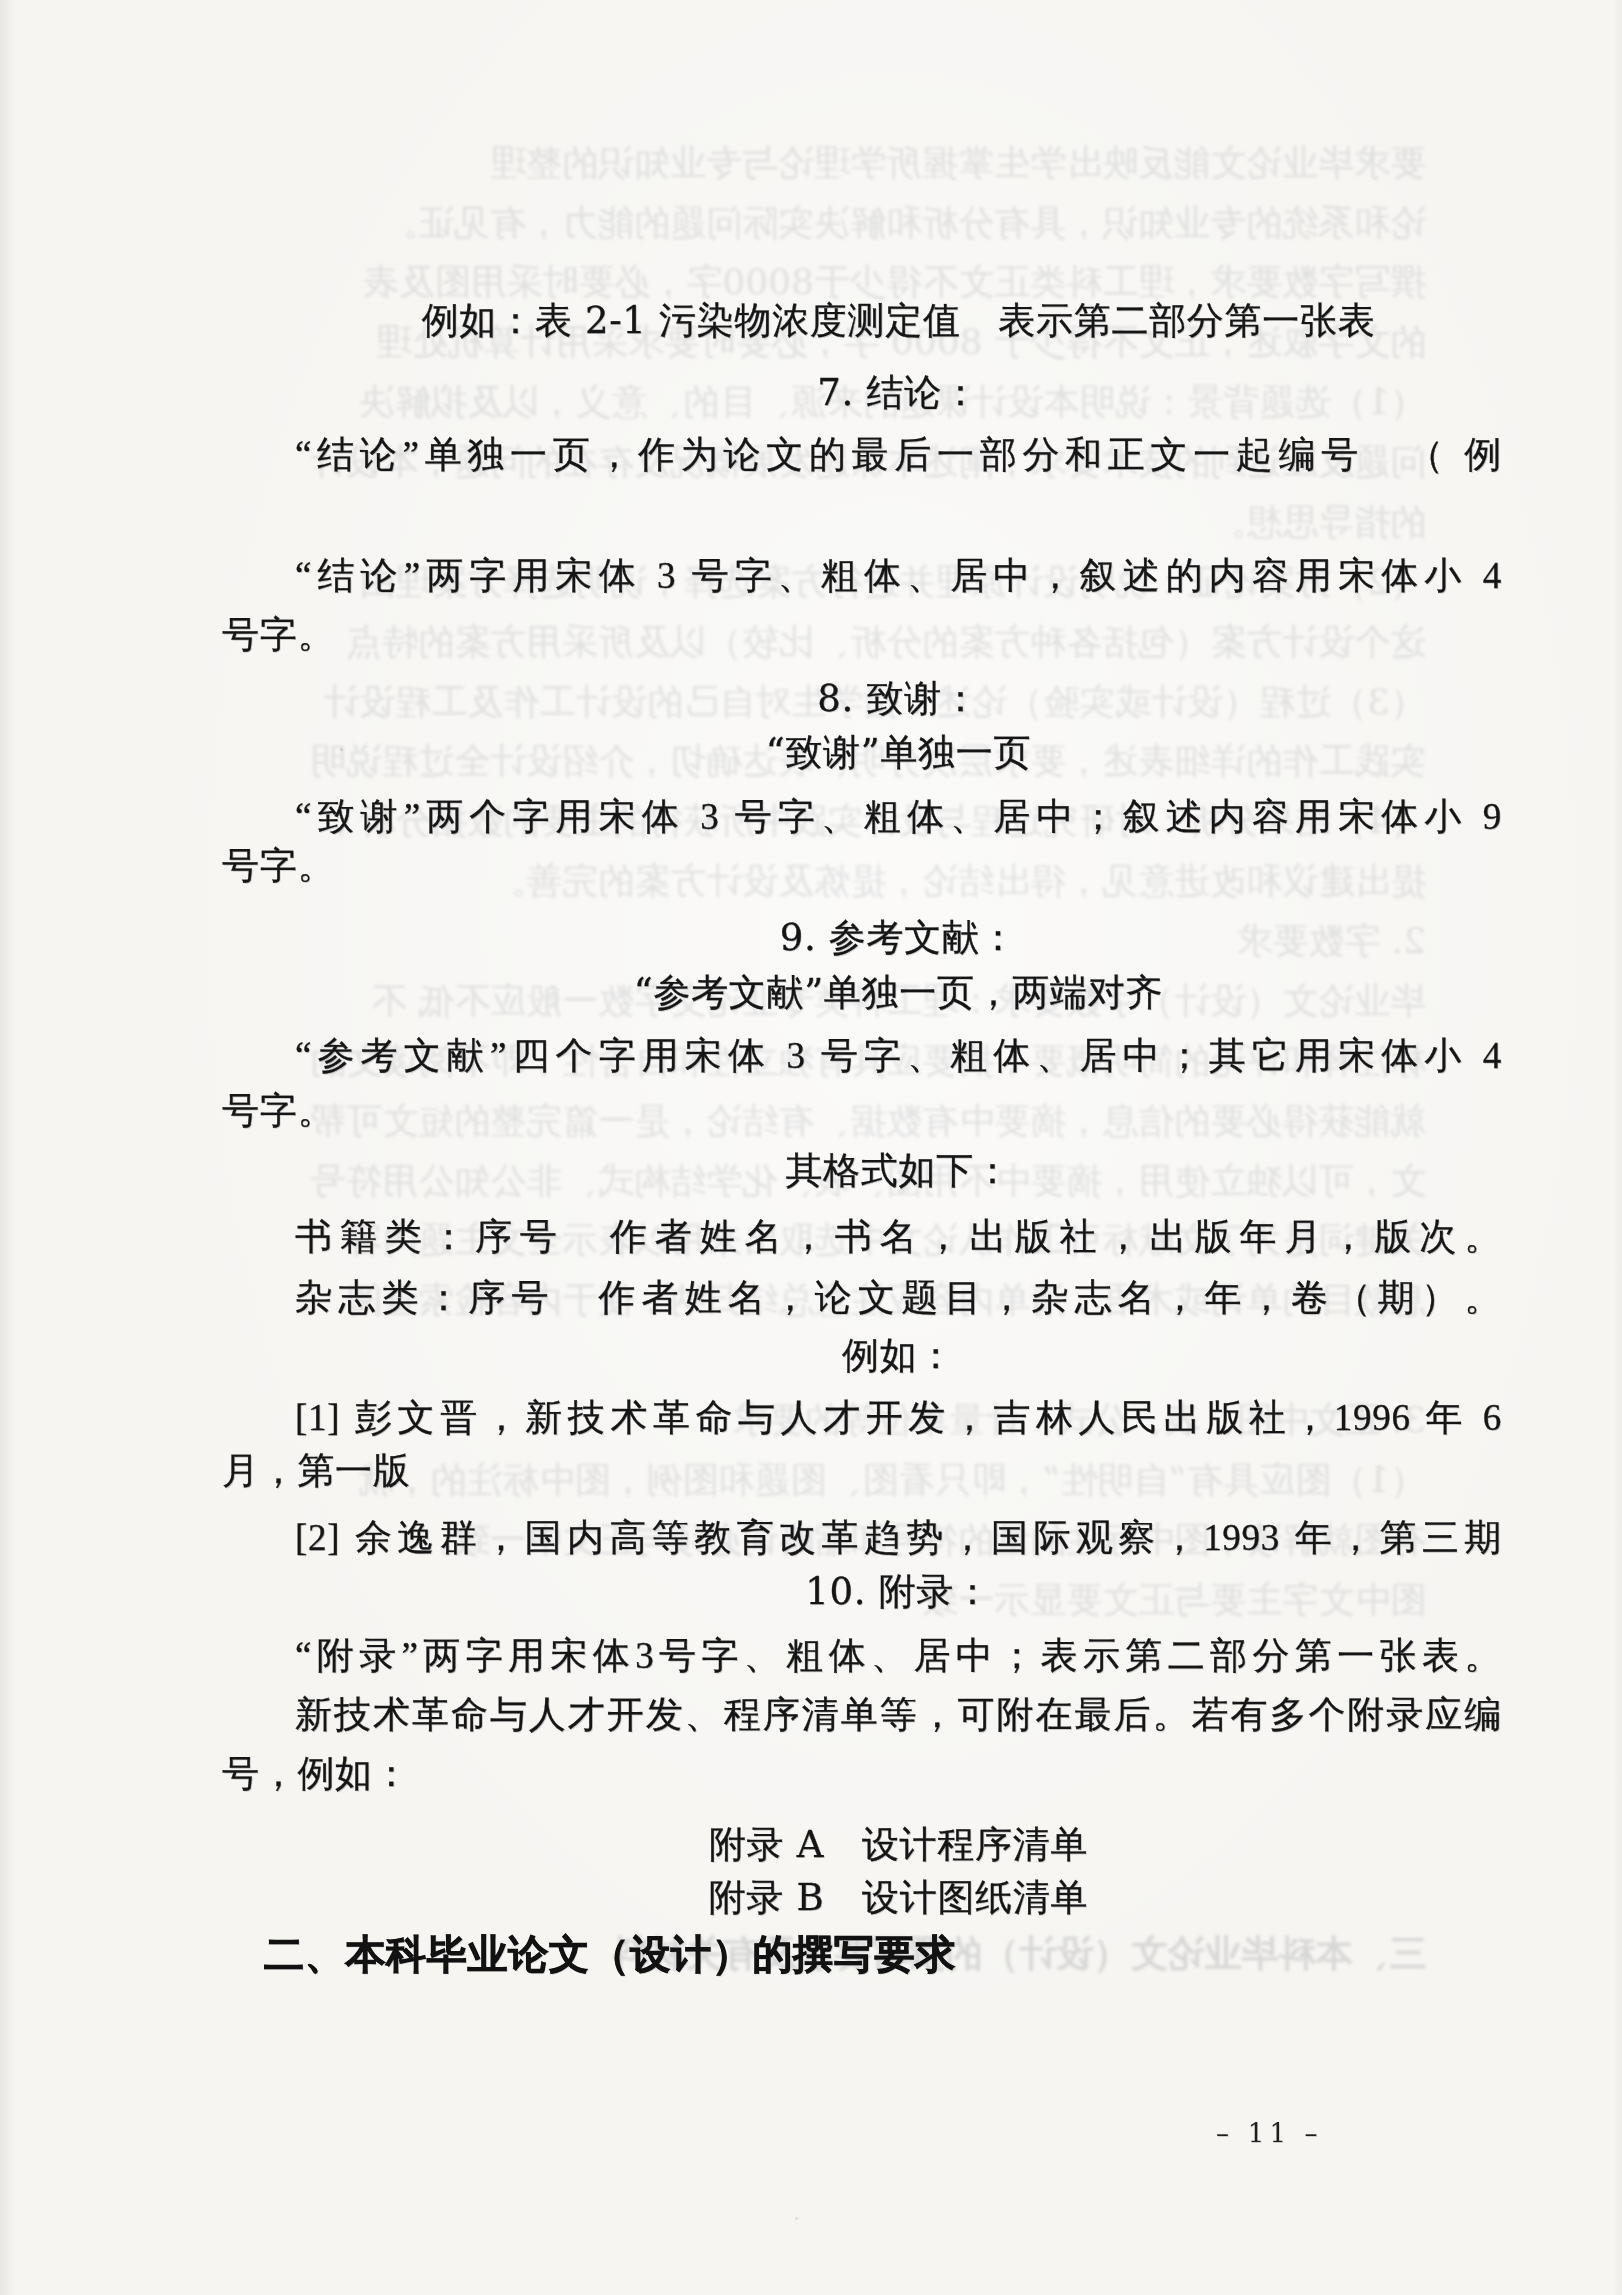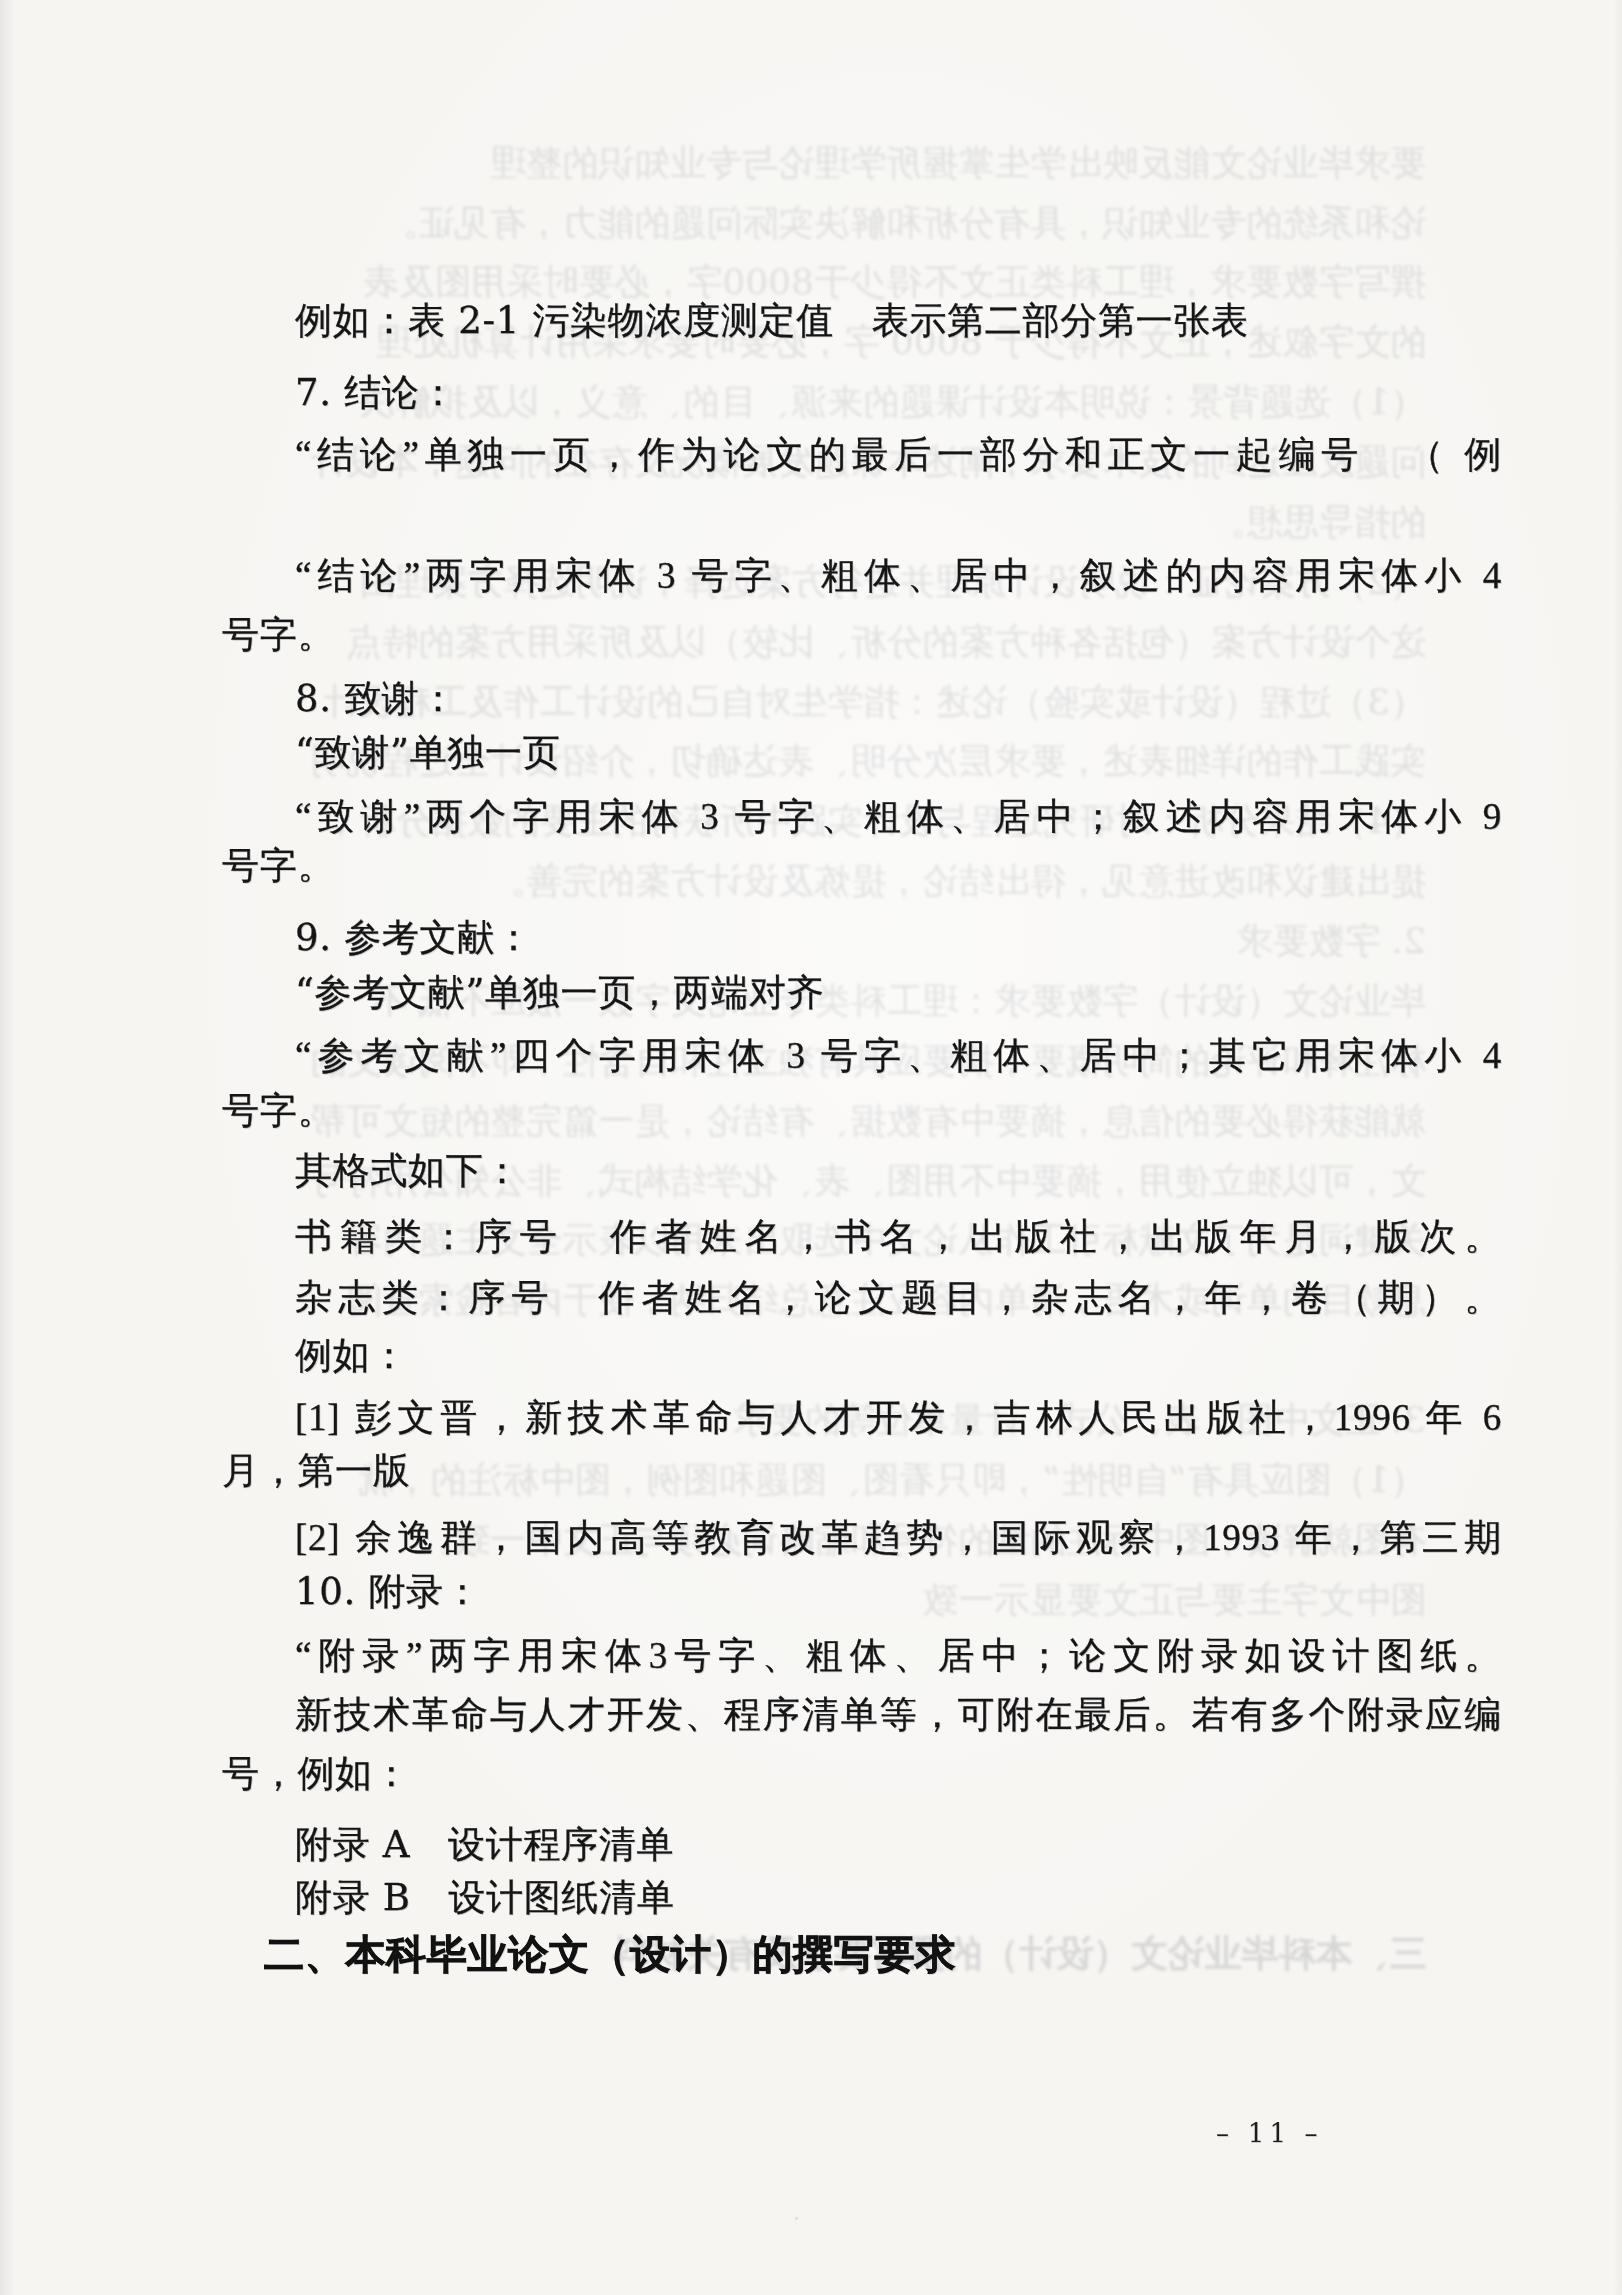--- a/index.html
+++ b/index.html
@@ -14,21 +14,21 @@
   }
   .page{position:absolute;inset:0;}
   
   .line{
     position:absolute;left:222px;width:1207px;
     font-size:37px;line-height:1.22;color:#151515;
     letter-spacing:0.7px;white-space:nowrap;
     text-shadow:0.9px 0.8px 0 rgba(50,50,70,.22);
     -webkit-text-stroke:0.3px #1c1c1c;
   }
-  .indent{padding-left:73px;}
+  .indent{padding-left:73px;text-align:center;}
   .fill{white-space:normal;text-align:justify;text-align-last:justify;font-family:Liberation Serif, serif;}
   .heading{font-weight:700;-webkit-text-stroke:0.7px #111;font-size:40px;margin-left:42px;}
   .page-number{
     position:absolute;top:2118px;left:1216px;
     font-size:26px;color:#1d1d1d;letter-spacing:5.2px;white-space:nowrap;
     text-shadow:0.7px 0.7px 0 rgba(50,50,70,.2);
   }
   
   .bleed-layer{
     position:absolute;inset:0;transform:scaleX(-1);
@@ -94,21 +94,21 @@
   <div class="line indent fill" style="top:1033px">“参考文献”四个字用宋体 3 号字、粗体、居中；其它用宋体小 4</div>
   <div class="line" style="top:1088px">号字。</div>
   <div class="line indent" style="top:1148px">其格式如下：</div>
   <div class="line indent fill" style="top:1214px">书籍类：序号　作者姓名，书名，出版社，出版年月，版次。</div>
   <div class="line indent fill" style="top:1275px">杂志类：序号　作者姓名，论文题目，杂志名，年，卷（期）。</div>
   <div class="line indent" style="top:1333px">例如：</div>
   <div class="line indent fill" style="top:1395px">[1] 彭文晋，新技术革命与人才开发，吉林人民出版社，1996 年 6</div>
   <div class="line" style="top:1448px">月，第一版</div>
   <div class="line indent fill" style="top:1515px">[2] 余逸群，国内高等教育改革趋势，国际观察，1993 年，第三期</div>
   <div class="line indent" style="top:1569px">10. 附录：</div>
-  <div class="line indent fill" style="top:1633px">“附录”两字用宋体3号字、粗体、居中；论文附录如设计图纸。</div>
+  <div class="line indent fill" style="top:1633px">“附录”两字用宋体3号字、粗体、居中；表示第二部分第一张表。</div>
   <div class="line indent fill" style="top:1692px">新技术革命与人才开发、程序清单等，可附在最后。若有多个附录应编</div>
   <div class="line" style="top:1751px">号，例如：</div>
   <div class="line indent" style="top:1822px">附录 A　设计程序清单</div>
   <div class="line indent" style="top:1875px">附录 B　设计图纸清单</div>
   <div class="line heading" style="top:1930px">二、本科毕业论文（设计）的撰写要求</div>
 
   <div class="page-number">– 11 –</div>
 
   <div class="speck" style="left:340px;top:748px;width:3.3px;height:3.3px;opacity:.35"></div>
   <div class="speck" style="left:795px;top:2217px;width:2.6px;height:2.6px;opacity:.25"></div>

